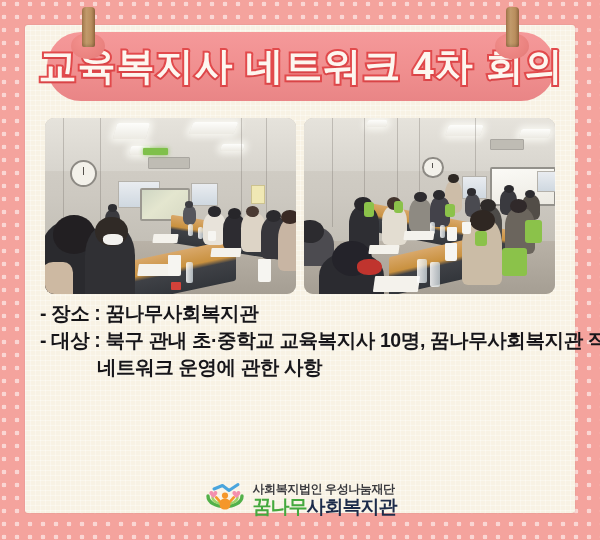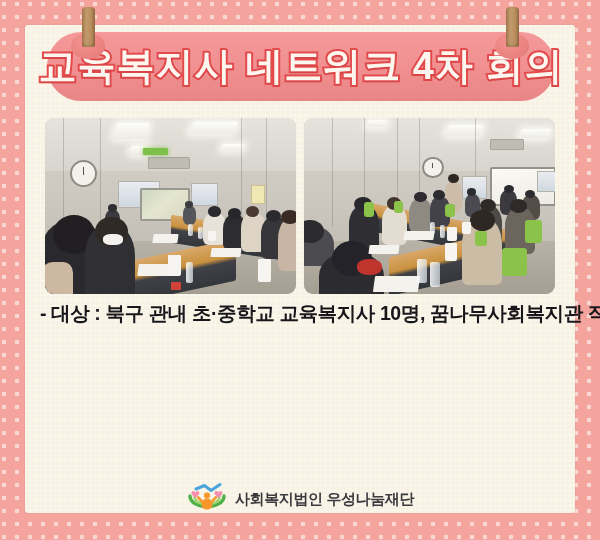--- a/index.html
+++ b/index.html
@@ -252,21 +252,21 @@
     z-index: 4;
   }
   .logo-mark {
     position: relative;
     width: 42px;
     height: 34px;
     flex: none;
   }
   .logo-text { display: flex; flex-direction: column; line-height: 1; }
   .logo-foundation {
-    font-size: 15px;
+    font-size: 12px;
     font-weight: 700;
     color: #3b3b3f;
     letter-spacing: -0.4px;
     margin-bottom: 2px;
   }
   .logo-name {
     font-size: 19px;
     font-weight: 700;
     letter-spacing: -1px;
     white-space: nowrap;
@@ -447,21 +447,23 @@
         <div class="papers" style="left:26%;top:72%;width:12%;height:5%;"></div>
         <div class="papers" style="left:28%;top:90%;width:18%;height:9%;"></div>
         <div class="bottle" style="left:45%;top:80%;width:4%;height:14%;"></div>
         <div class="bottle" style="left:50%;top:82%;width:4%;height:14%;"></div>
         <div style="position:absolute;left:21%;top:80%;width:10%;height:9%;background:#c0342e;border-radius:45%;"></div>
       </div>
     </div>
   </div>
 
   <div class="info">
+    <div class="info-line">- 장소 : 꿈나무사회복지관</div>
     <div class="info-line">- 대상 : 북구 관내 초·중학교 교육복지사 10명, 꿈나무사회복지관 직원</div>
+    <div class="info-line sub">네트워크 운영에 관한 사항</div>
   </div>
 
   <div class="logo">
     <div class="logo-mark">
       <svg viewBox="0 0 42 34" width="42" height="34" aria-hidden="true">
 
         <path d="M4 14 C4 28, 38 28, 38 14" fill="none" stroke="#52b04a" stroke-width="3.4" stroke-linecap="round"></path>
 
         <path d="M8.5 15 C8.5 24.5, 33.5 24.5, 33.5 15" fill="none" stroke="#9ed36a" stroke-width="2.4" stroke-linecap="round"></path>
 
@@ -471,16 +473,19 @@
         <path d="M10 7 L18.5 3.5 L25 8.5 L34 2.5" fill="none" stroke="#4aa5dd" stroke-width="3" stroke-linecap="round" stroke-linejoin="round"></path>
 
         <circle cx="21" cy="13.6" r="3.1" fill="#f5972a"></circle>
         <path d="M21 16.6 C17.4 16.6 15.6 19.4 15.6 22.4 C15.6 25.8 18 27.6 21 27.6 C24 27.6 26.4 25.8 26.4 22.4 C26.4 19.4 24.6 16.6 21 16.6 Z" fill="#f5972a"></path>
         <path d="M16 19.6 L12.2 15.4" stroke="#f5972a" stroke-width="2.6" stroke-linecap="round"></path>
         <path d="M26 19.6 L29.8 15.4" stroke="#f5972a" stroke-width="2.6" stroke-linecap="round"></path>
       </svg>
     </div>
     <div class="logo-text">
       <div class="logo-foundation">사회복지법인 우성나눔재단</div>
+      <div class="logo-name">
+        <span class="green">꿈나무</span><span class="dark">사회복지관</span>
+      </div>
     </div>
   </div>
 
 </div>
 
 </body></html>

